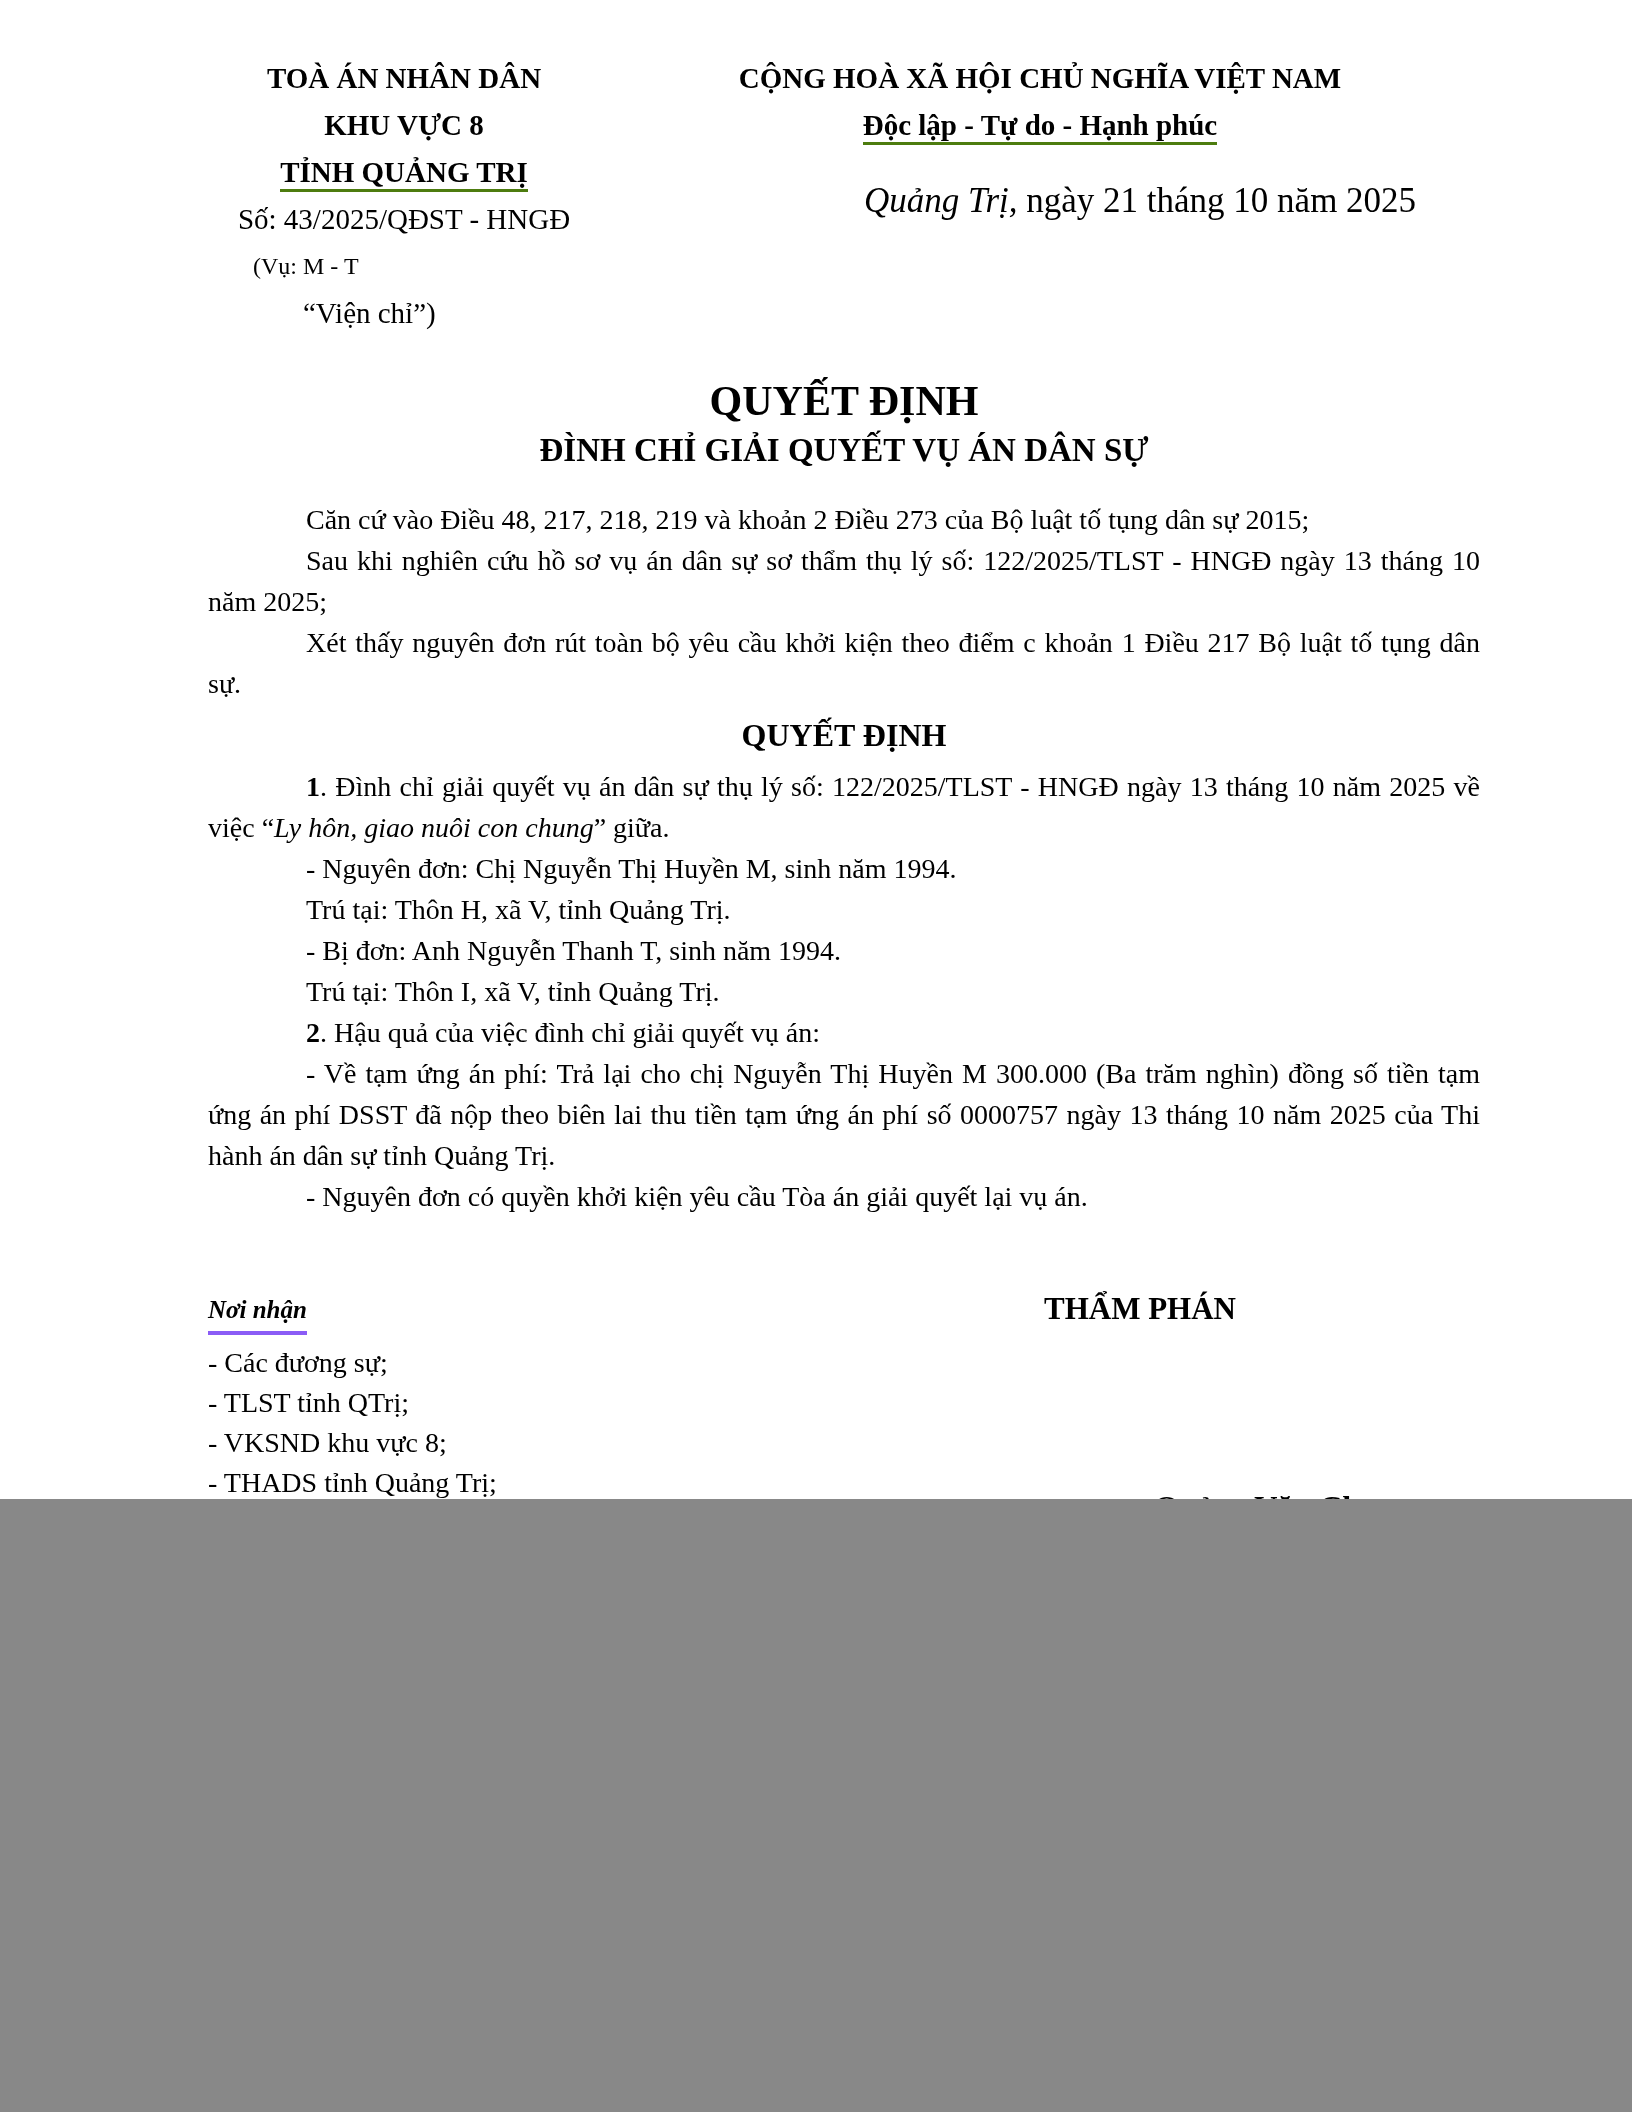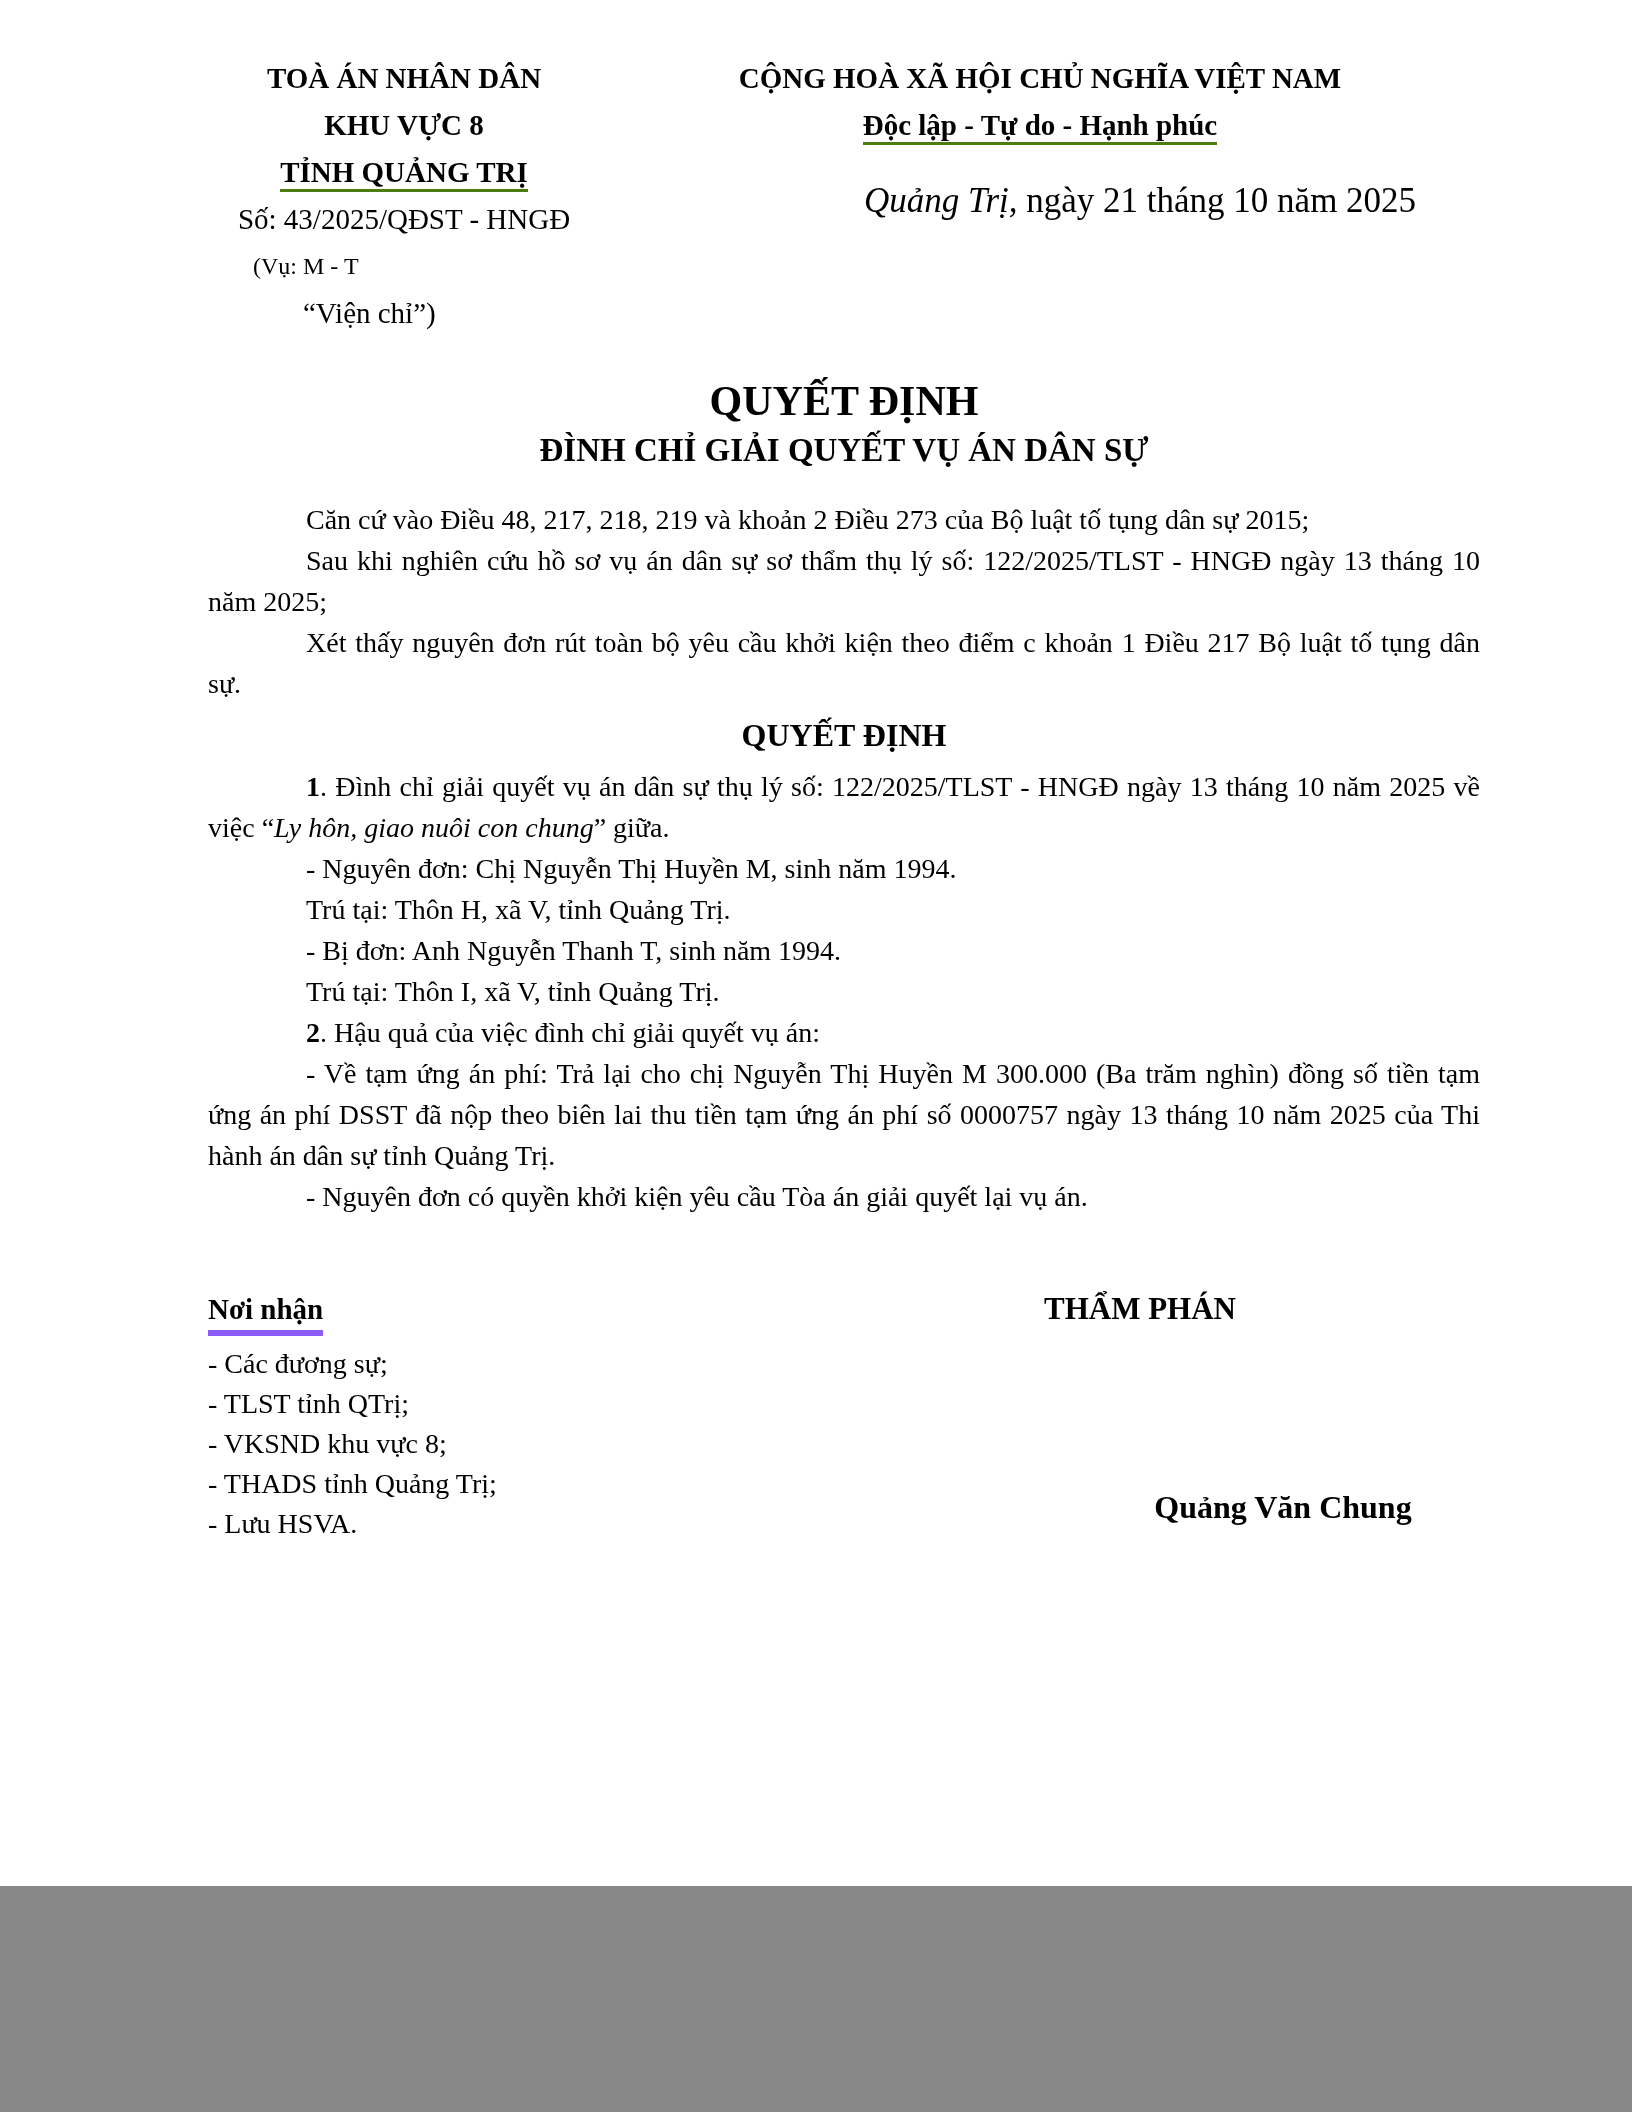--- a/index.html
+++ b/index.html
@@ -1,19 +1,19 @@
 <!DOCTYPE html>
 <html><head>
 <meta charset="utf-8">
 <style>
   * { margin: 0; padding: 0; box-sizing: border-box; }
   html, body { background: #888; }
   .page {
     width: 1632px;
-    height: 1886px;
+    height: 1499px;
     background: #ffffff;
     color: #000000;
     font-family: "Liberation Serif", "DejaVu Serif", serif;
     padding: 55px 152px 0 208px;
     position: relative;
     overflow: hidden;
     margin: 0 auto;
   }
   
   .hdr { display: flex; flex-direction: row; }
@@ -54,23 +54,24 @@
     line-height: 62px;
   }
   .para-3 { text-align: justify; text-indent: 26px; }
   .b { font-weight: bold; }
   .i { font-style: italic; }
   
   .footer { display: flex; margin-top: 72px; }
   .f-left { flex: 1; font-size: 28px; line-height: 40px; }
   .recip-title {
     font-weight: bold;
-    font-size: 29px;
+    font-style: italic;
+    font-size: 25px;
     display: inline-block;
-    border-bottom: 6px solid #8b5cf6;
+    border-bottom: 4px solid #8b5cf6;
     padding-bottom: 1px;
     margin-bottom: 8px;
   }
   .f-right { flex: 0 0 560px; }
   .judge-title {
     text-align: center;
     font-weight: bold;
     font-size: 31px;
     padding-right: 120px;
     line-height: 40px;

